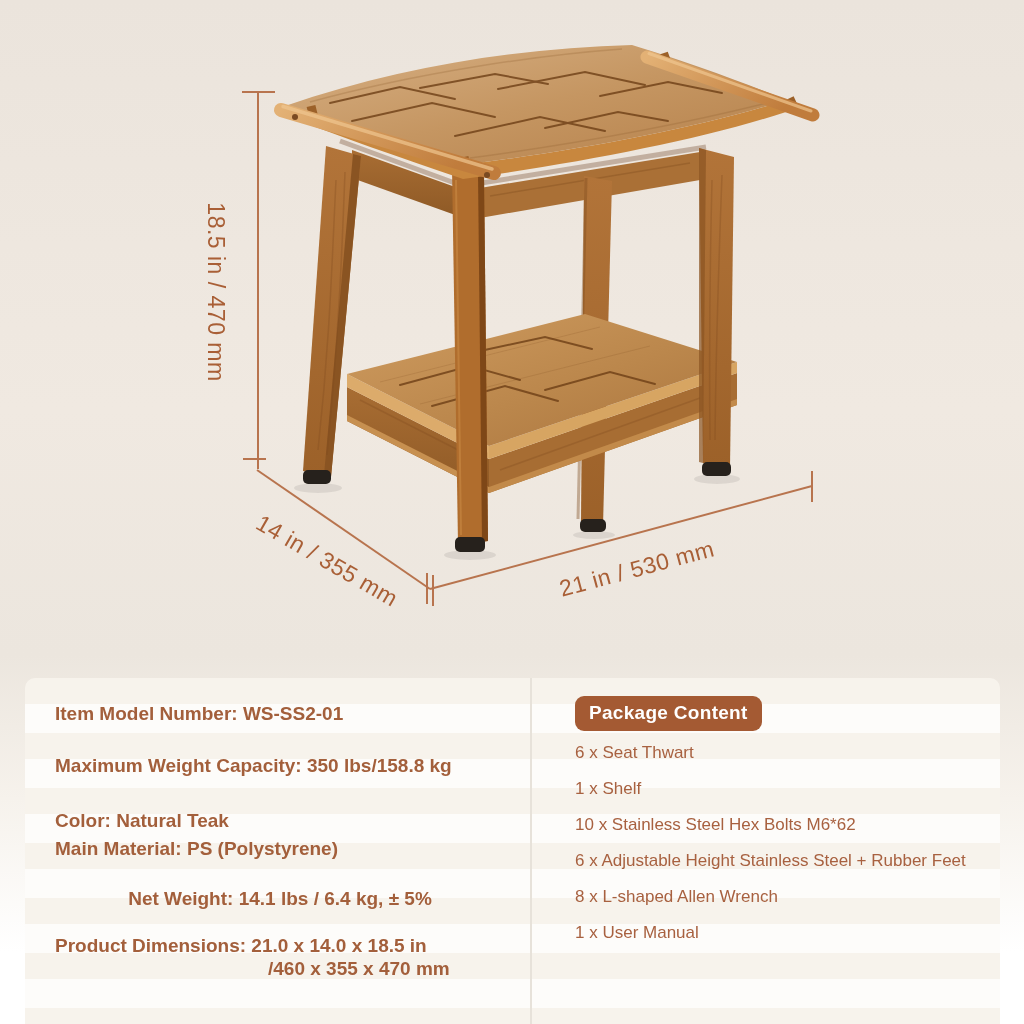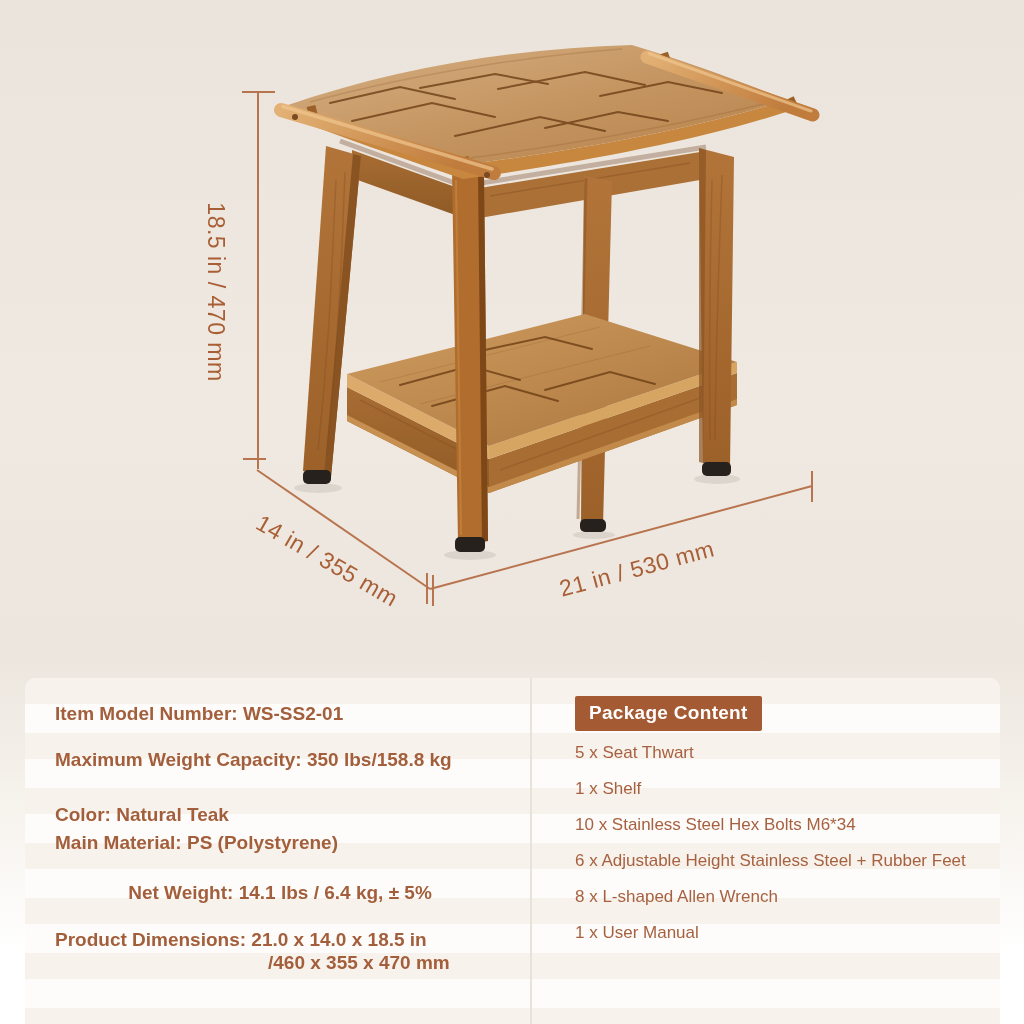--- a/index.html
+++ b/index.html
@@ -22,28 +22,28 @@
     background:repeating-linear-gradient(180deg,#f7f3ec 0px,#f7f3ec 26px,#fdfcfa 26px,#fdfcfa 55px);
     border-radius:10px 10px 0 0;
   }
   #panel-divider{
     position:absolute;left:505px;top:0;bottom:0;width:2px;background:#e7e2da;
   }
   #spec-list{position:absolute;left:30px;top:24px;width:450px;}
   .spec-row{
     font-size:19px;font-weight:700;color:#a35f3b;line-height:23px;white-space:nowrap;
   }
-  .spec-row.g1{margin-bottom:23px;} .spec-row.g2{margin-bottom:32px;}
+  .spec-row.g1{margin-bottom:29px;} .spec-row.g2{margin-bottom:32px;}
   .spec-row.g3{margin-bottom:5px;} .spec-row.g4{margin-bottom:27px;}
   .spec-row.g5{margin-bottom:24px;text-align:center;}
   .spec-line2{padding-left:213px;}
   #package-col{position:absolute;left:550px;top:18px;width:440px;}
   #package-badge{
     display:inline-block;background:#a45a33;color:#ffffff;font-size:19px;font-weight:700;
-    padding:6px 14px 7px 14px;border-radius:2px;margin-bottom:12px;letter-spacing:.3px;
+    padding:6px 14px 7px 14px;border-radius:9px;margin-bottom:12px;letter-spacing:.3px;
   }
   .package-item{
     font-size:17px;font-weight:400;color:#a86140;line-height:20px;margin-bottom:16px;white-space:nowrap;
   }
 </style>
 </head>
 <body>
 
 <div id="scene">
   <svg width="1024" height="660" viewBox="0 0 1024 660">
@@ -181,20 +181,20 @@
     <div class="spec-row g4">Main Material: PS (Polystyrene)</div>
     <div class="spec-row g5">Net Weight: 14.1 lbs / 6.4 kg, ± 5%</div>
     <div class="spec-row">
       <span>Product Dimensions: 21.0 x 14.0 x 18.5 in</span><br>
       <span class="spec-line2">/460 x 355 x 470 mm</span>
     </div>
   </div>
 
   <div id="package-col">
     <div id="package-badge">Package Content</div>
-    <div class="package-item">5 x Seat Thwart</div>
+    <div class="package-item">6 x Seat Thwart</div>
     <div class="package-item">1 x Shelf</div>
-    <div class="package-item">10 x Stainless Steel Hex Bolts M6*34</div>
+    <div class="package-item">10 x Stainless Steel Hex Bolts M6*62</div>
     <div class="package-item">6 x Adjustable Height Stainless Steel + Rubber Feet</div>
     <div class="package-item">8 x L-shaped Allen Wrench</div>
     <div class="package-item">1 x User Manual</div>
   </div>
 </div>
 
 </body></html>

